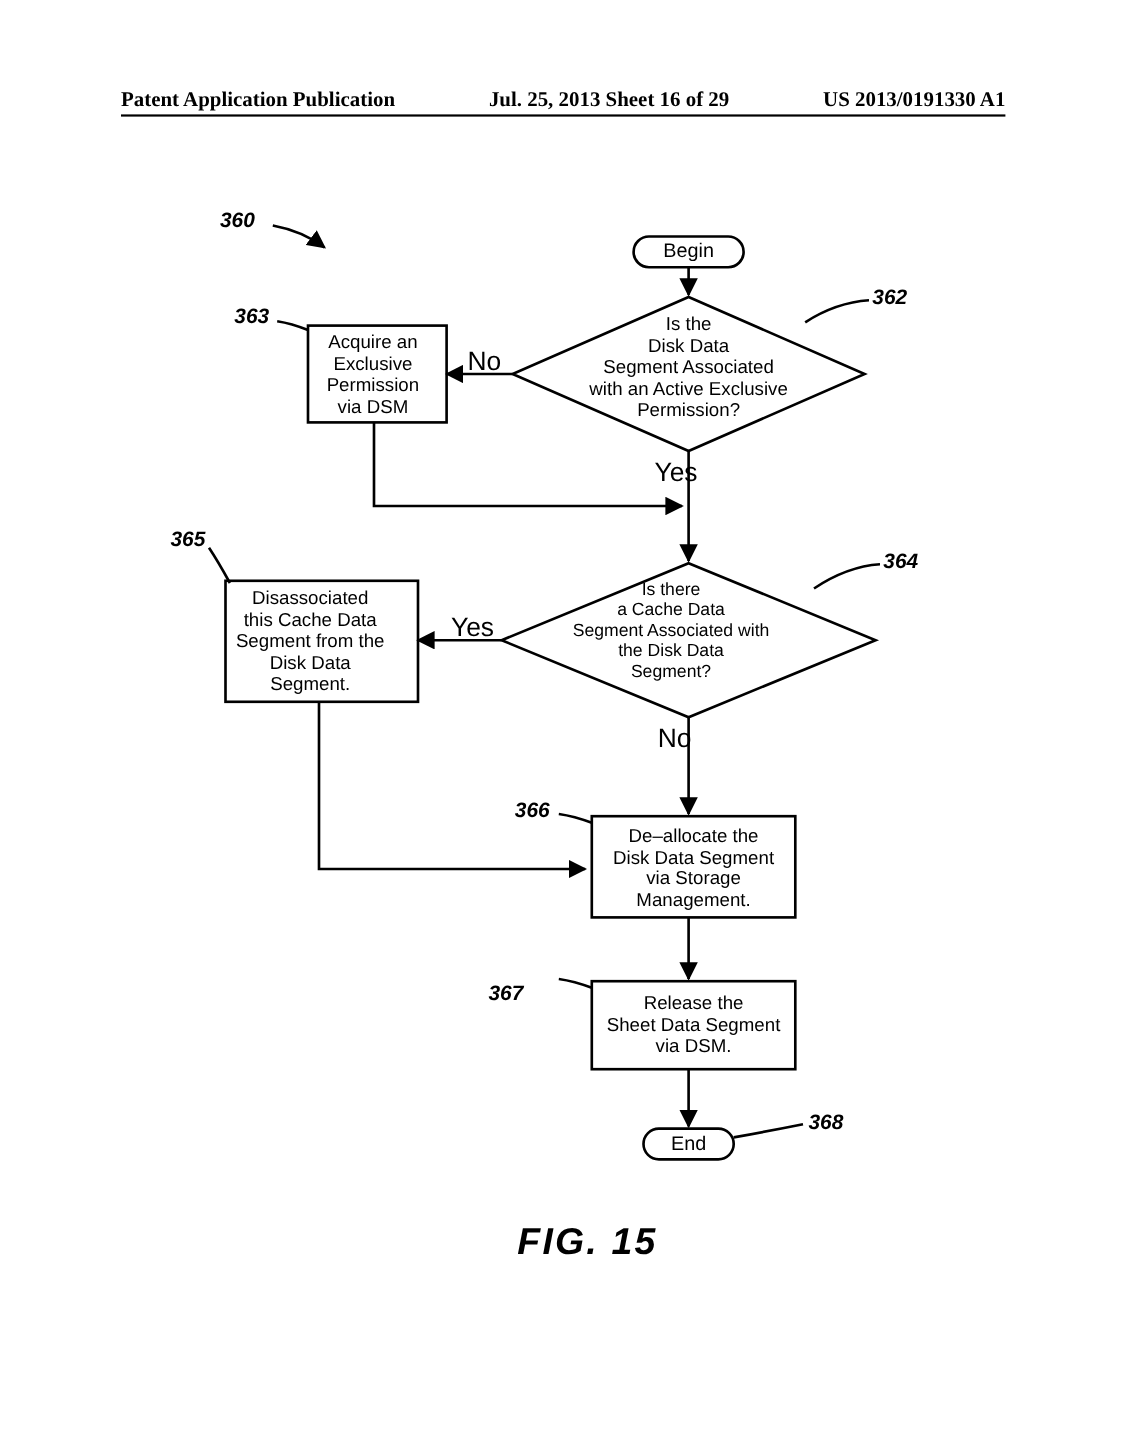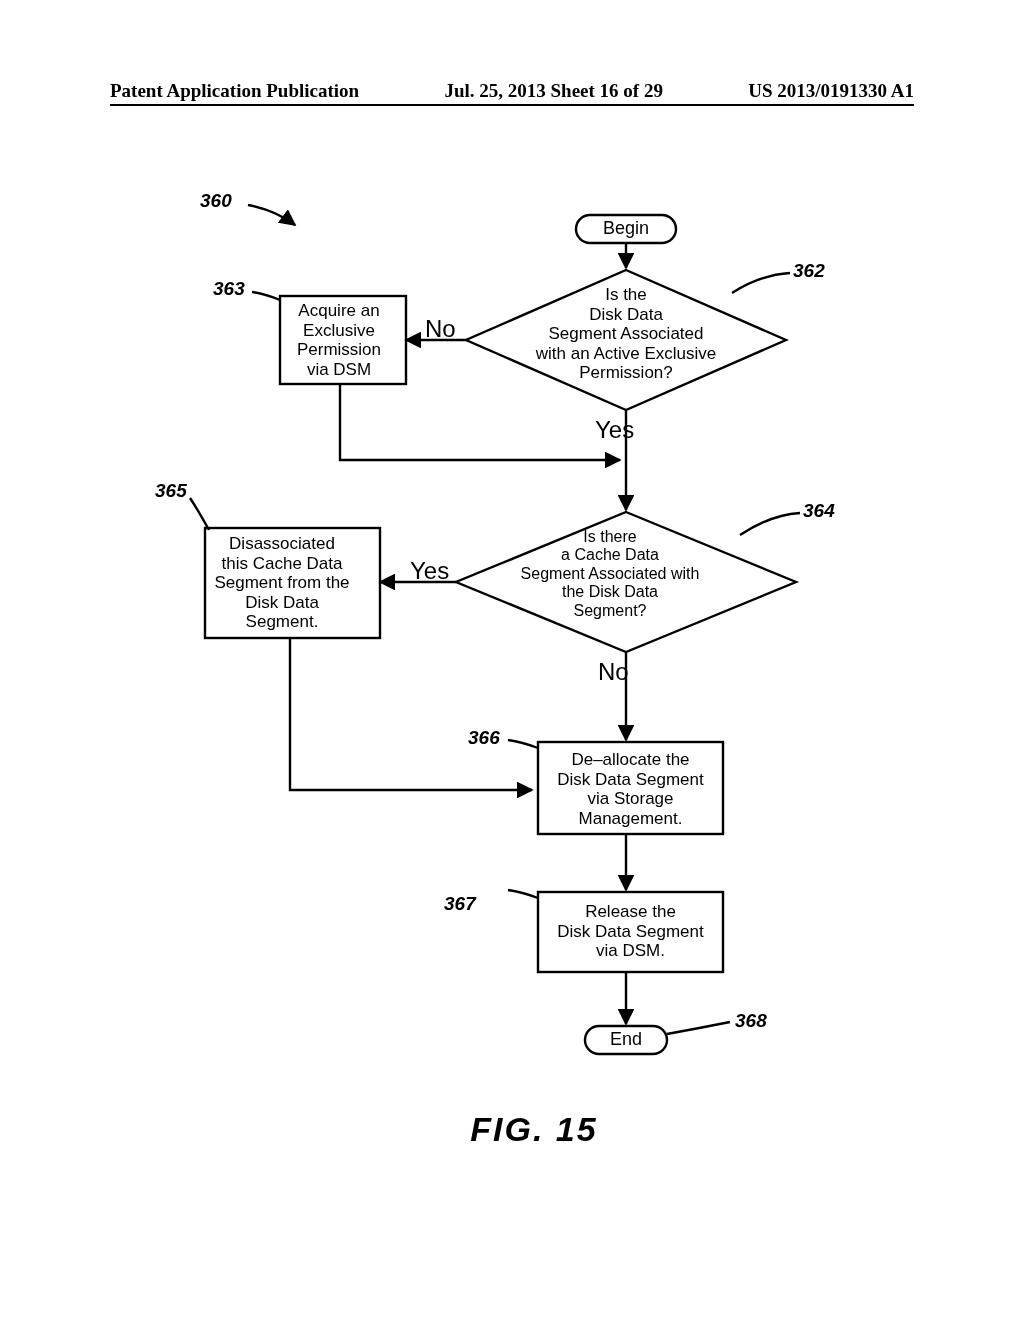--- a/index.html
+++ b/index.html
@@ -154,21 +154,21 @@
 Segment from the
 Disk Data
 Segment.</div>
 
   <div class="shape-text" style="left:538px; top:750px; width:185px; font-size:17px; line-height:1.15; white-space:pre-line;">De–allocate the
 Disk Data Segment
 via Storage
 Management.</div>
 
   <div class="shape-text" style="left:538px; top:902px; width:185px; font-size:17px; line-height:1.15; white-space:pre-line;">Release the
-Disk Data Segment
+Sheet Data Segment
 via DSM.</div>
 
   <div class="terminator-text" style="left:585px; top:1029px; width:82px; font-size:18px;">End</div>
 
   <div class="ref-text" style="left:200px; top:190px;">360</div>
   <div class="ref-text" style="left:793px; top:260px;">362</div>
   <div class="ref-text" style="left:213px; top:278px;">363</div>
   <div class="ref-text" style="left:803px; top:500px;">364</div>
   <div class="ref-text" style="left:155px; top:480px;">365</div>
   <div class="ref-text" style="left:468px; top:727px;">366</div>

